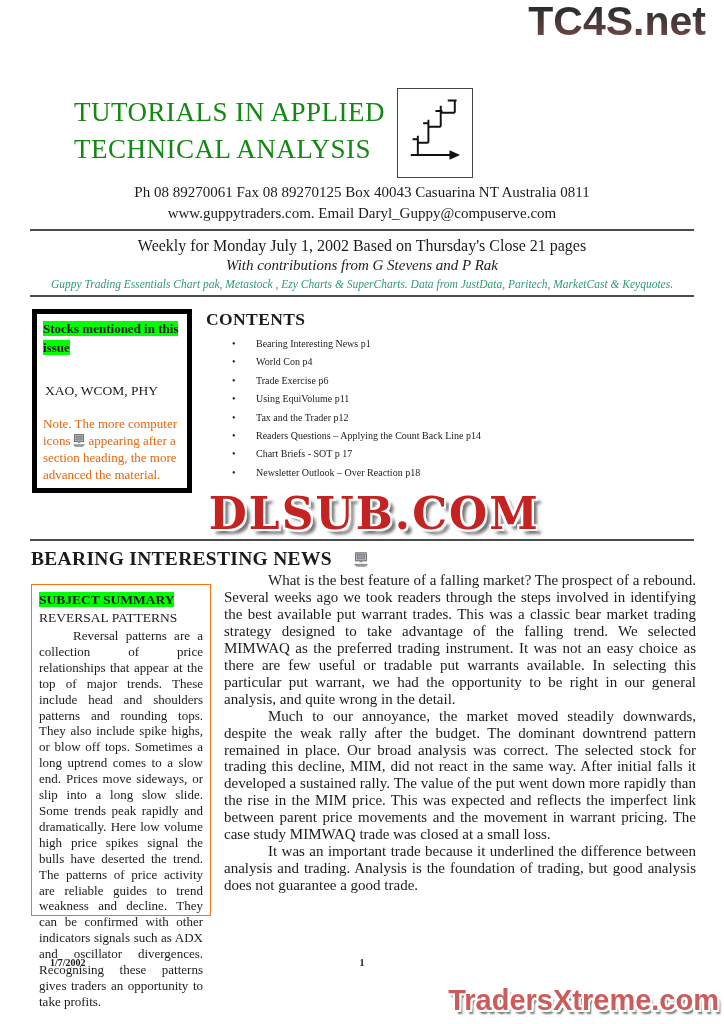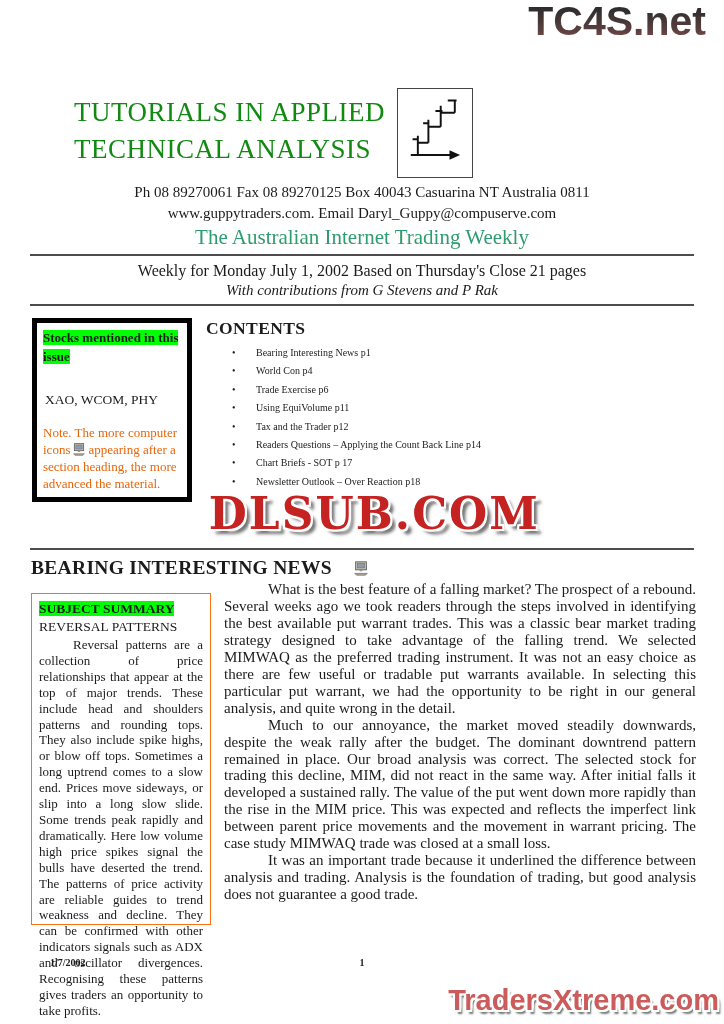--- a/index.html
+++ b/index.html
@@ -124,26 +124,26 @@
         <path d="M10 70 h45"></path>
         <polygon points="54,64.5 66,70 54,75.5" fill="#111" stroke="none"></polygon>
       </svg>
     </div>
   </div>
 
   <div class="pubinfo">
     <div>Ph 08 89270061  Fax 08 89270125  Box 40043 Casuarina NT Australia  0811</div>
     <div>www.guppytraders.com.  Email  Daryl_Guppy@compuserve.com</div>
   </div>
-  <div class="tagline">The Australian Internet Trading Weekly</div>
 
   <div class="rule rule-1"></div>
 
   <div class="weekly">Weekly for Monday July 1, 2002 Based on Thursday's Close 21 pages</div>
   <div class="contrib">With contributions from G Stevens and P Rak</div>
+  <div class="sources">Guppy Trading Essentials Chart pak, Metastock , Ezy Charts &amp; SuperCharts. Data from JustData, Paritech, MarketCast &amp; Keyquotes.</div>
 
   <div class="rule rule-2"></div>
 
   <div class="toc-row">
     <div class="stocks-box">
       <span class="stocks-heading">Stocks mentioned in this issue</span>
       <div class="stocks-list">XAO, WCOM, PHY</div>
       <div class="stocks-note">
         <span>Note. The more computer icons</span><svg class="pc-icon small" viewBox="0 0 18 16">
             <rect x="3" y="0.5" width="12" height="9" fill="#cdc6ba" stroke="#555" stroke-width="1"></rect>

